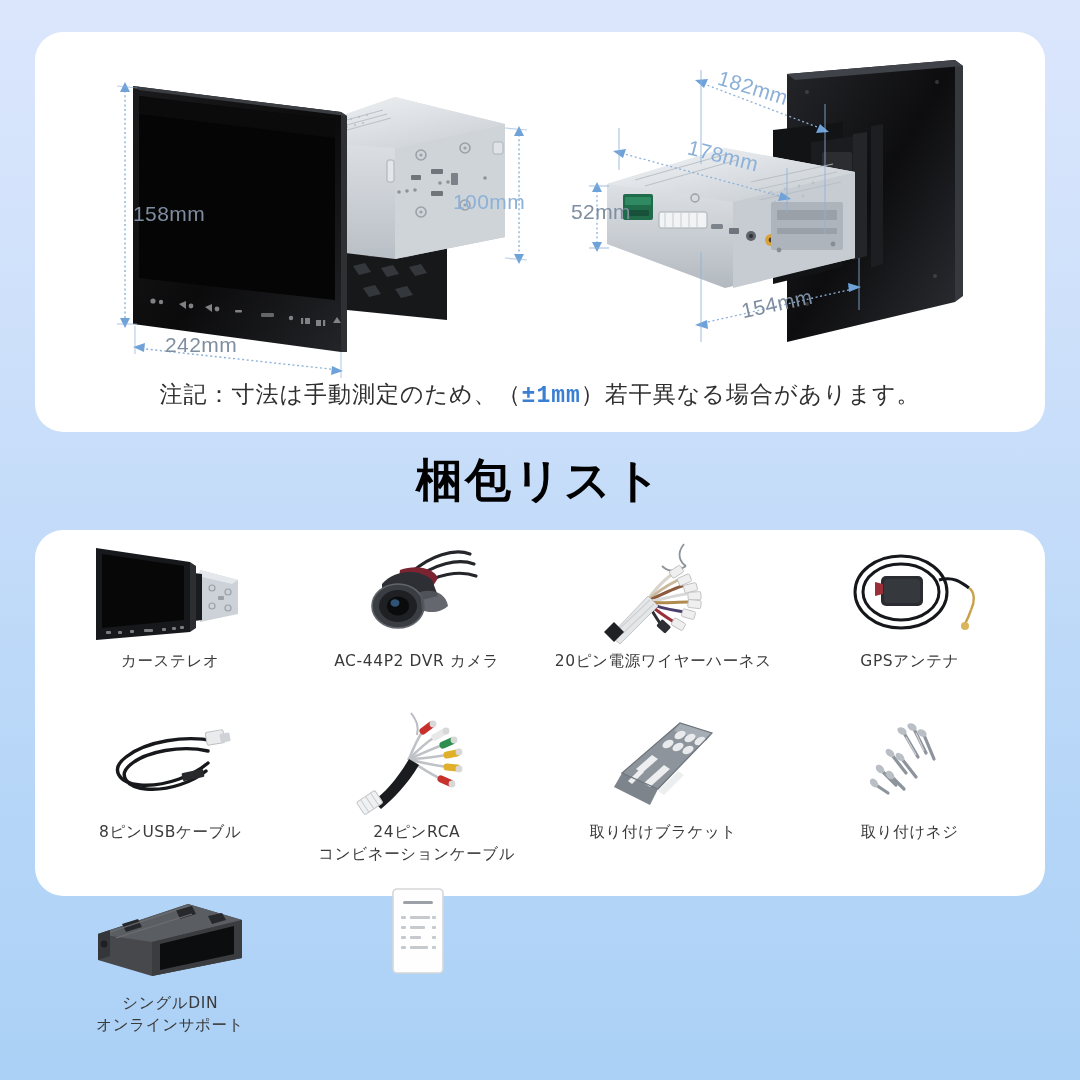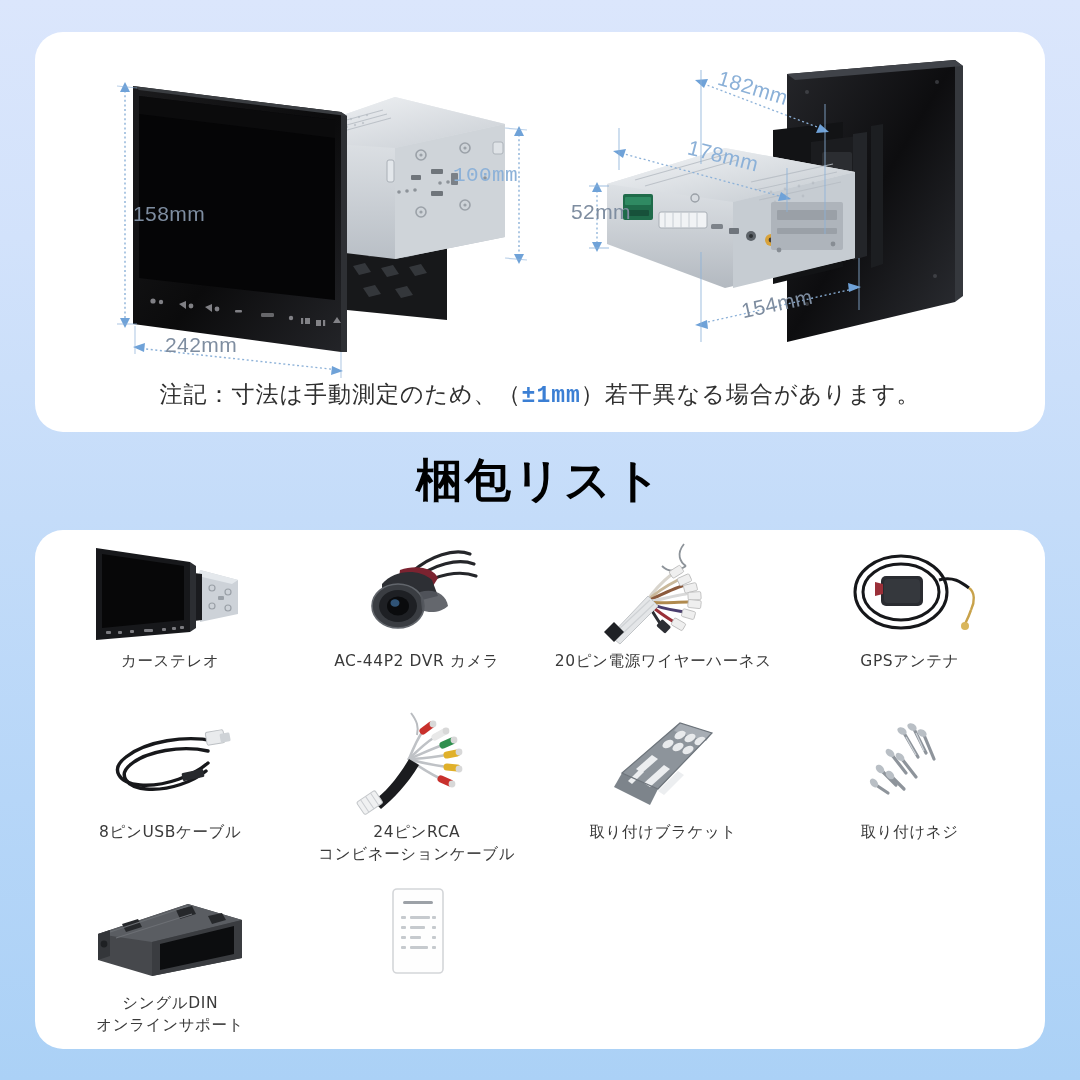--- a/index.html
+++ b/index.html
@@ -54,21 +54,21 @@
     left:0;right:0;top:450px;
     text-align:center;
     font-size:46px;
     font-weight:bold;
     color:#000000;
     letter-spacing:3px;
     font-family:"DejaVu Sans","Liberation Sans",sans-serif;
   }
 
   
-  #pack-card{left:35px;top:530px;width:1010px;height:519px;}
+  #pack-card{left:35px;top:530px;width:1010px;height:366px;}
 
   #pack-grid{
     position:absolute;inset:0;
     display:grid;
     grid-template-columns:repeat(4,1fr);
     grid-template-rows:repeat(3,171px);
     padding:8px 12px 0 12px;
     box-sizing:border-box;
   }
   .pack-item{
@@ -233,21 +233,21 @@
         <line x1="424" y1="78" x2="424" y2="208" stroke-width="1.4" stroke-dasharray="2 2.6"></line>
         <path d="M424,74 l-5,10 h10 z" fill="#6fa2d8" stroke="none"></path>
         <path d="M424,212 l-5,-10 h10 z" fill="#6fa2d8" stroke="none"></path>
         <line x1="410" y1="76" x2="432" y2="78" stroke-width="1.2" opacity=".6"></line>
         <line x1="410" y1="206" x2="432" y2="208" stroke-width="1.2" opacity=".6"></line>
       </g>
     </svg>
 
     <div class="dimlabel dark" style="left:12px;top:150px;margin-left:26px;">158mm</div>
     <div class="dimlabel dark" style="left:70px;top:281px;">242mm</div>
-    <div class="dimlabel" style="left:358px;top:112px;font-family:Liberation Mono, monospace;">100mm</div>
+    <div class="dimlabel" style="left:358px;top:138px;">100mm</div>
   </div>
 
   <div class="dia" id="dia-right">
     <svg width="440" height="330" viewBox="0 0 440 330">
       <defs>
         <linearGradient id="chG2" x1="0" y1="0" x2="0" y2="1">
           <stop offset="0" stop-color="#eceff2"></stop>
           <stop offset="1" stop-color="#b3b9c0"></stop>
         </linearGradient>
         <linearGradient id="chTop2" x1="0" y1="0" x2="1" y2="1">

